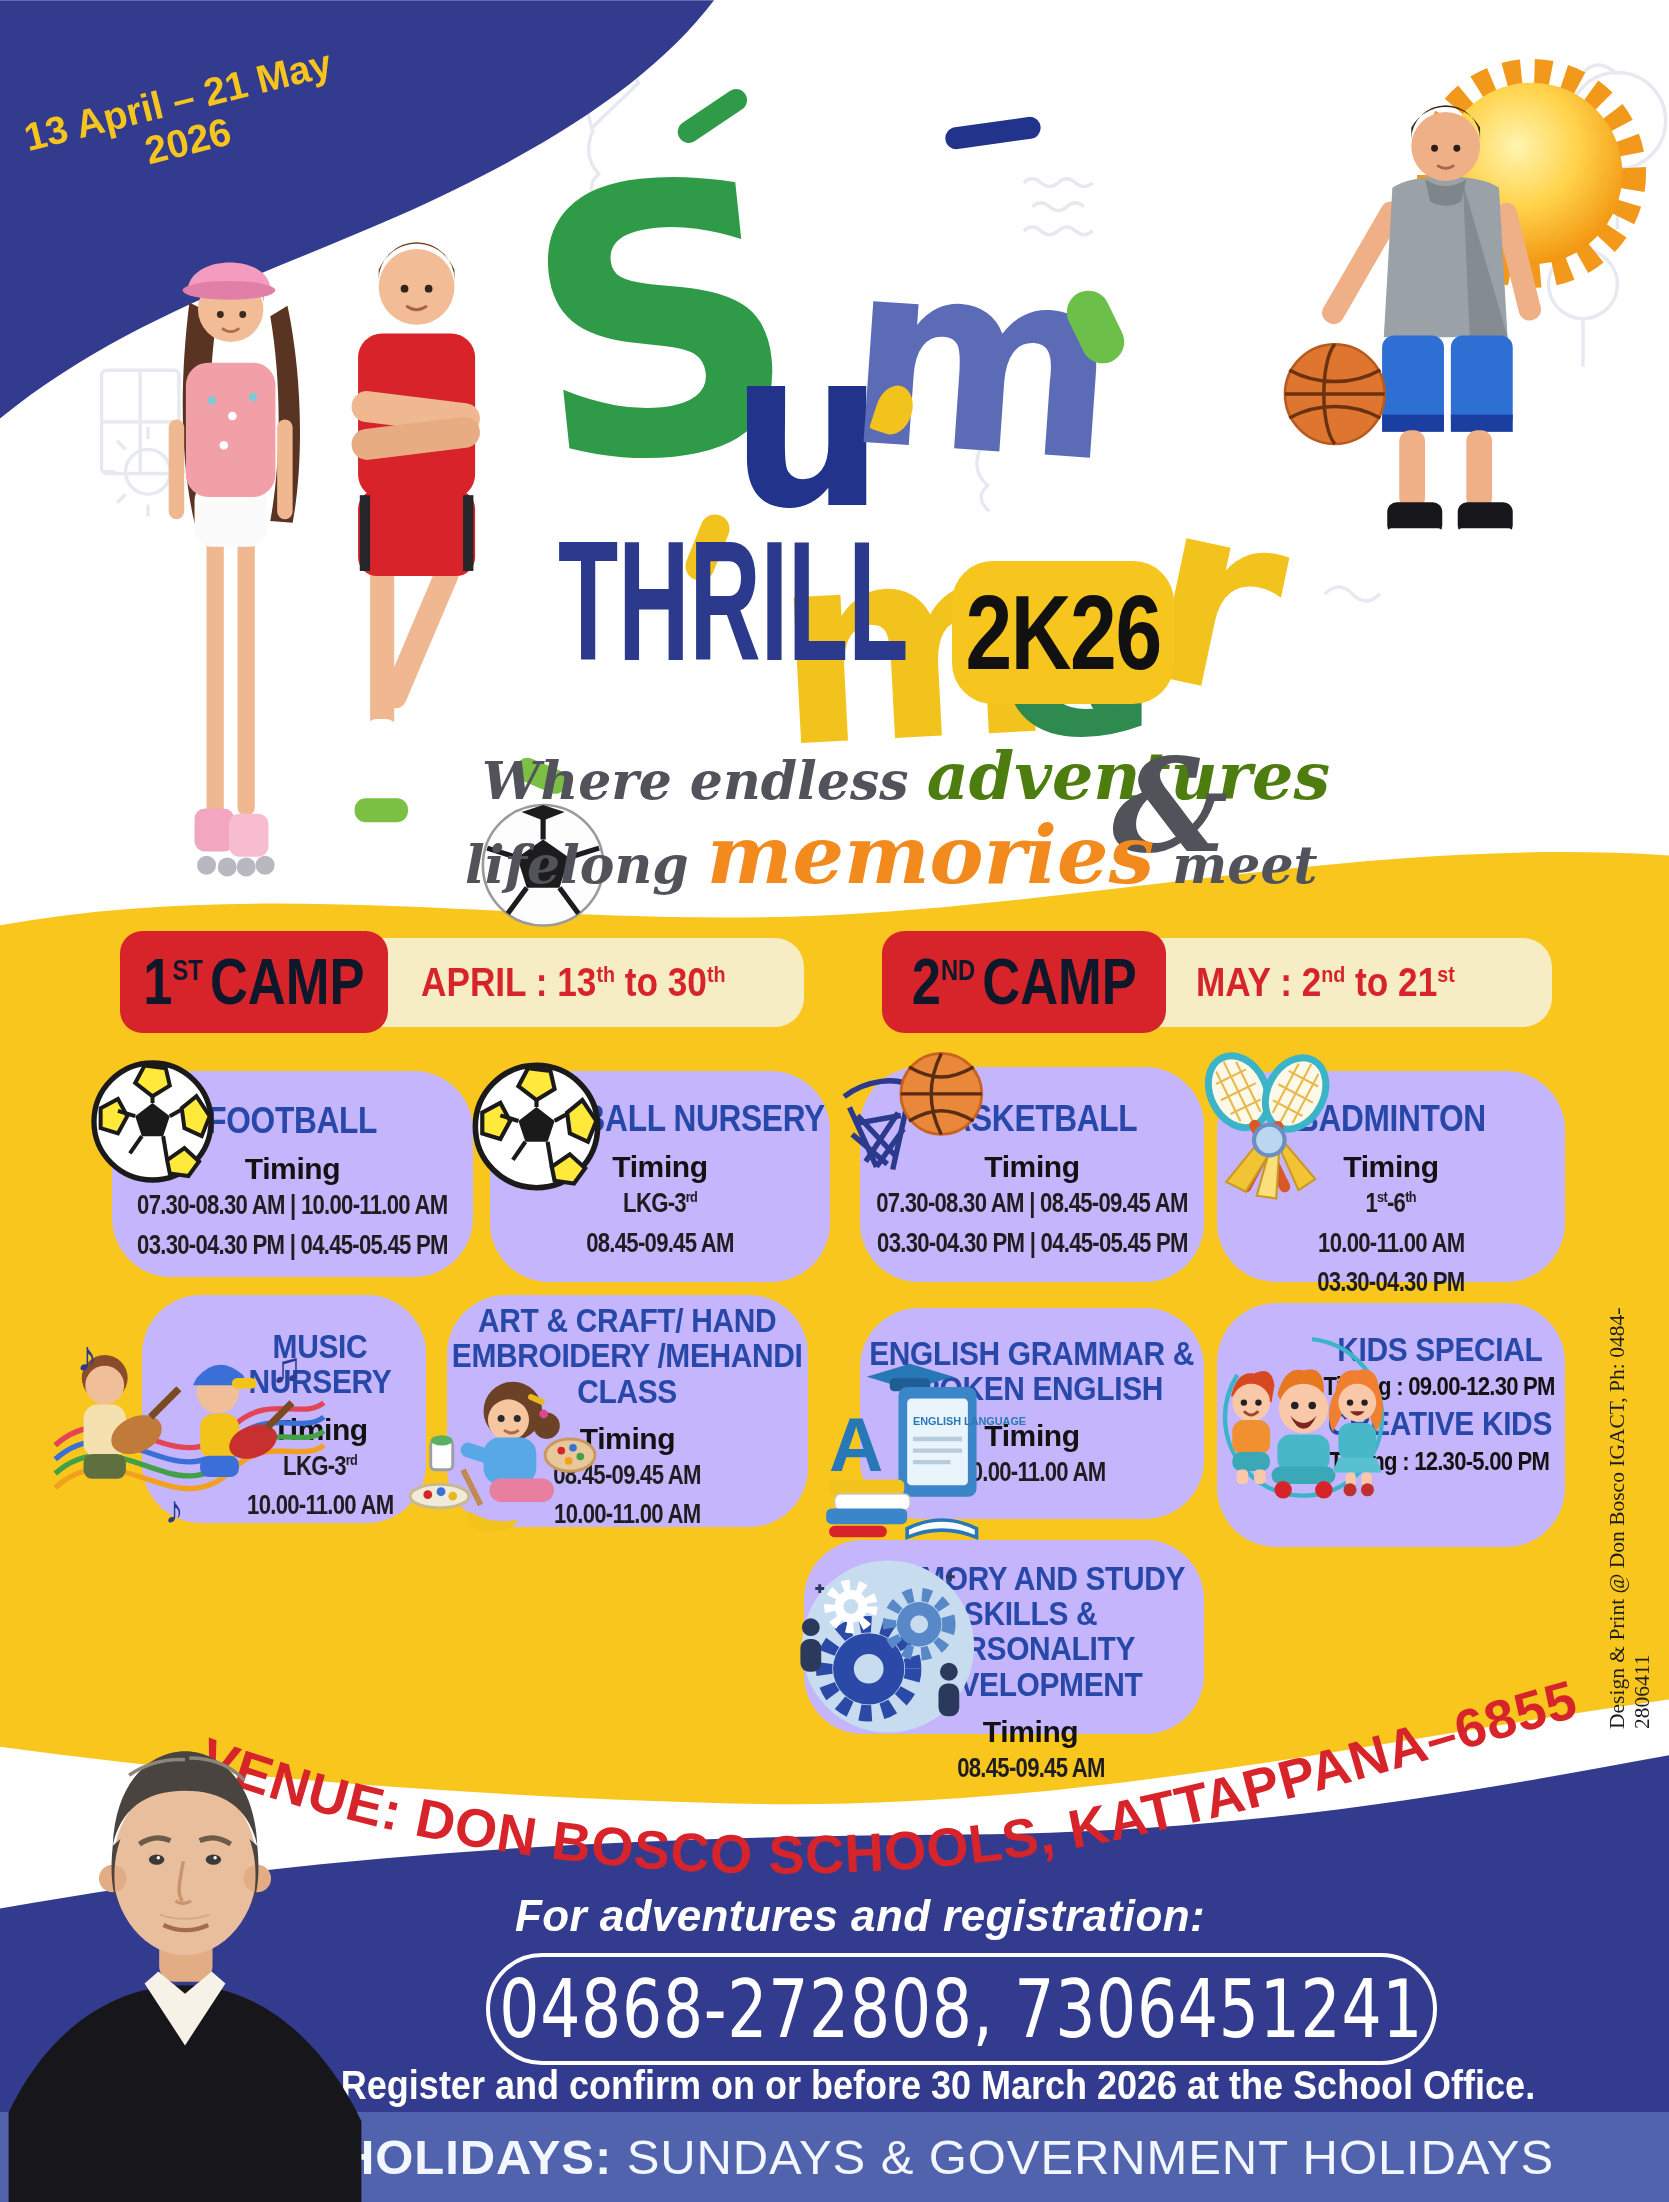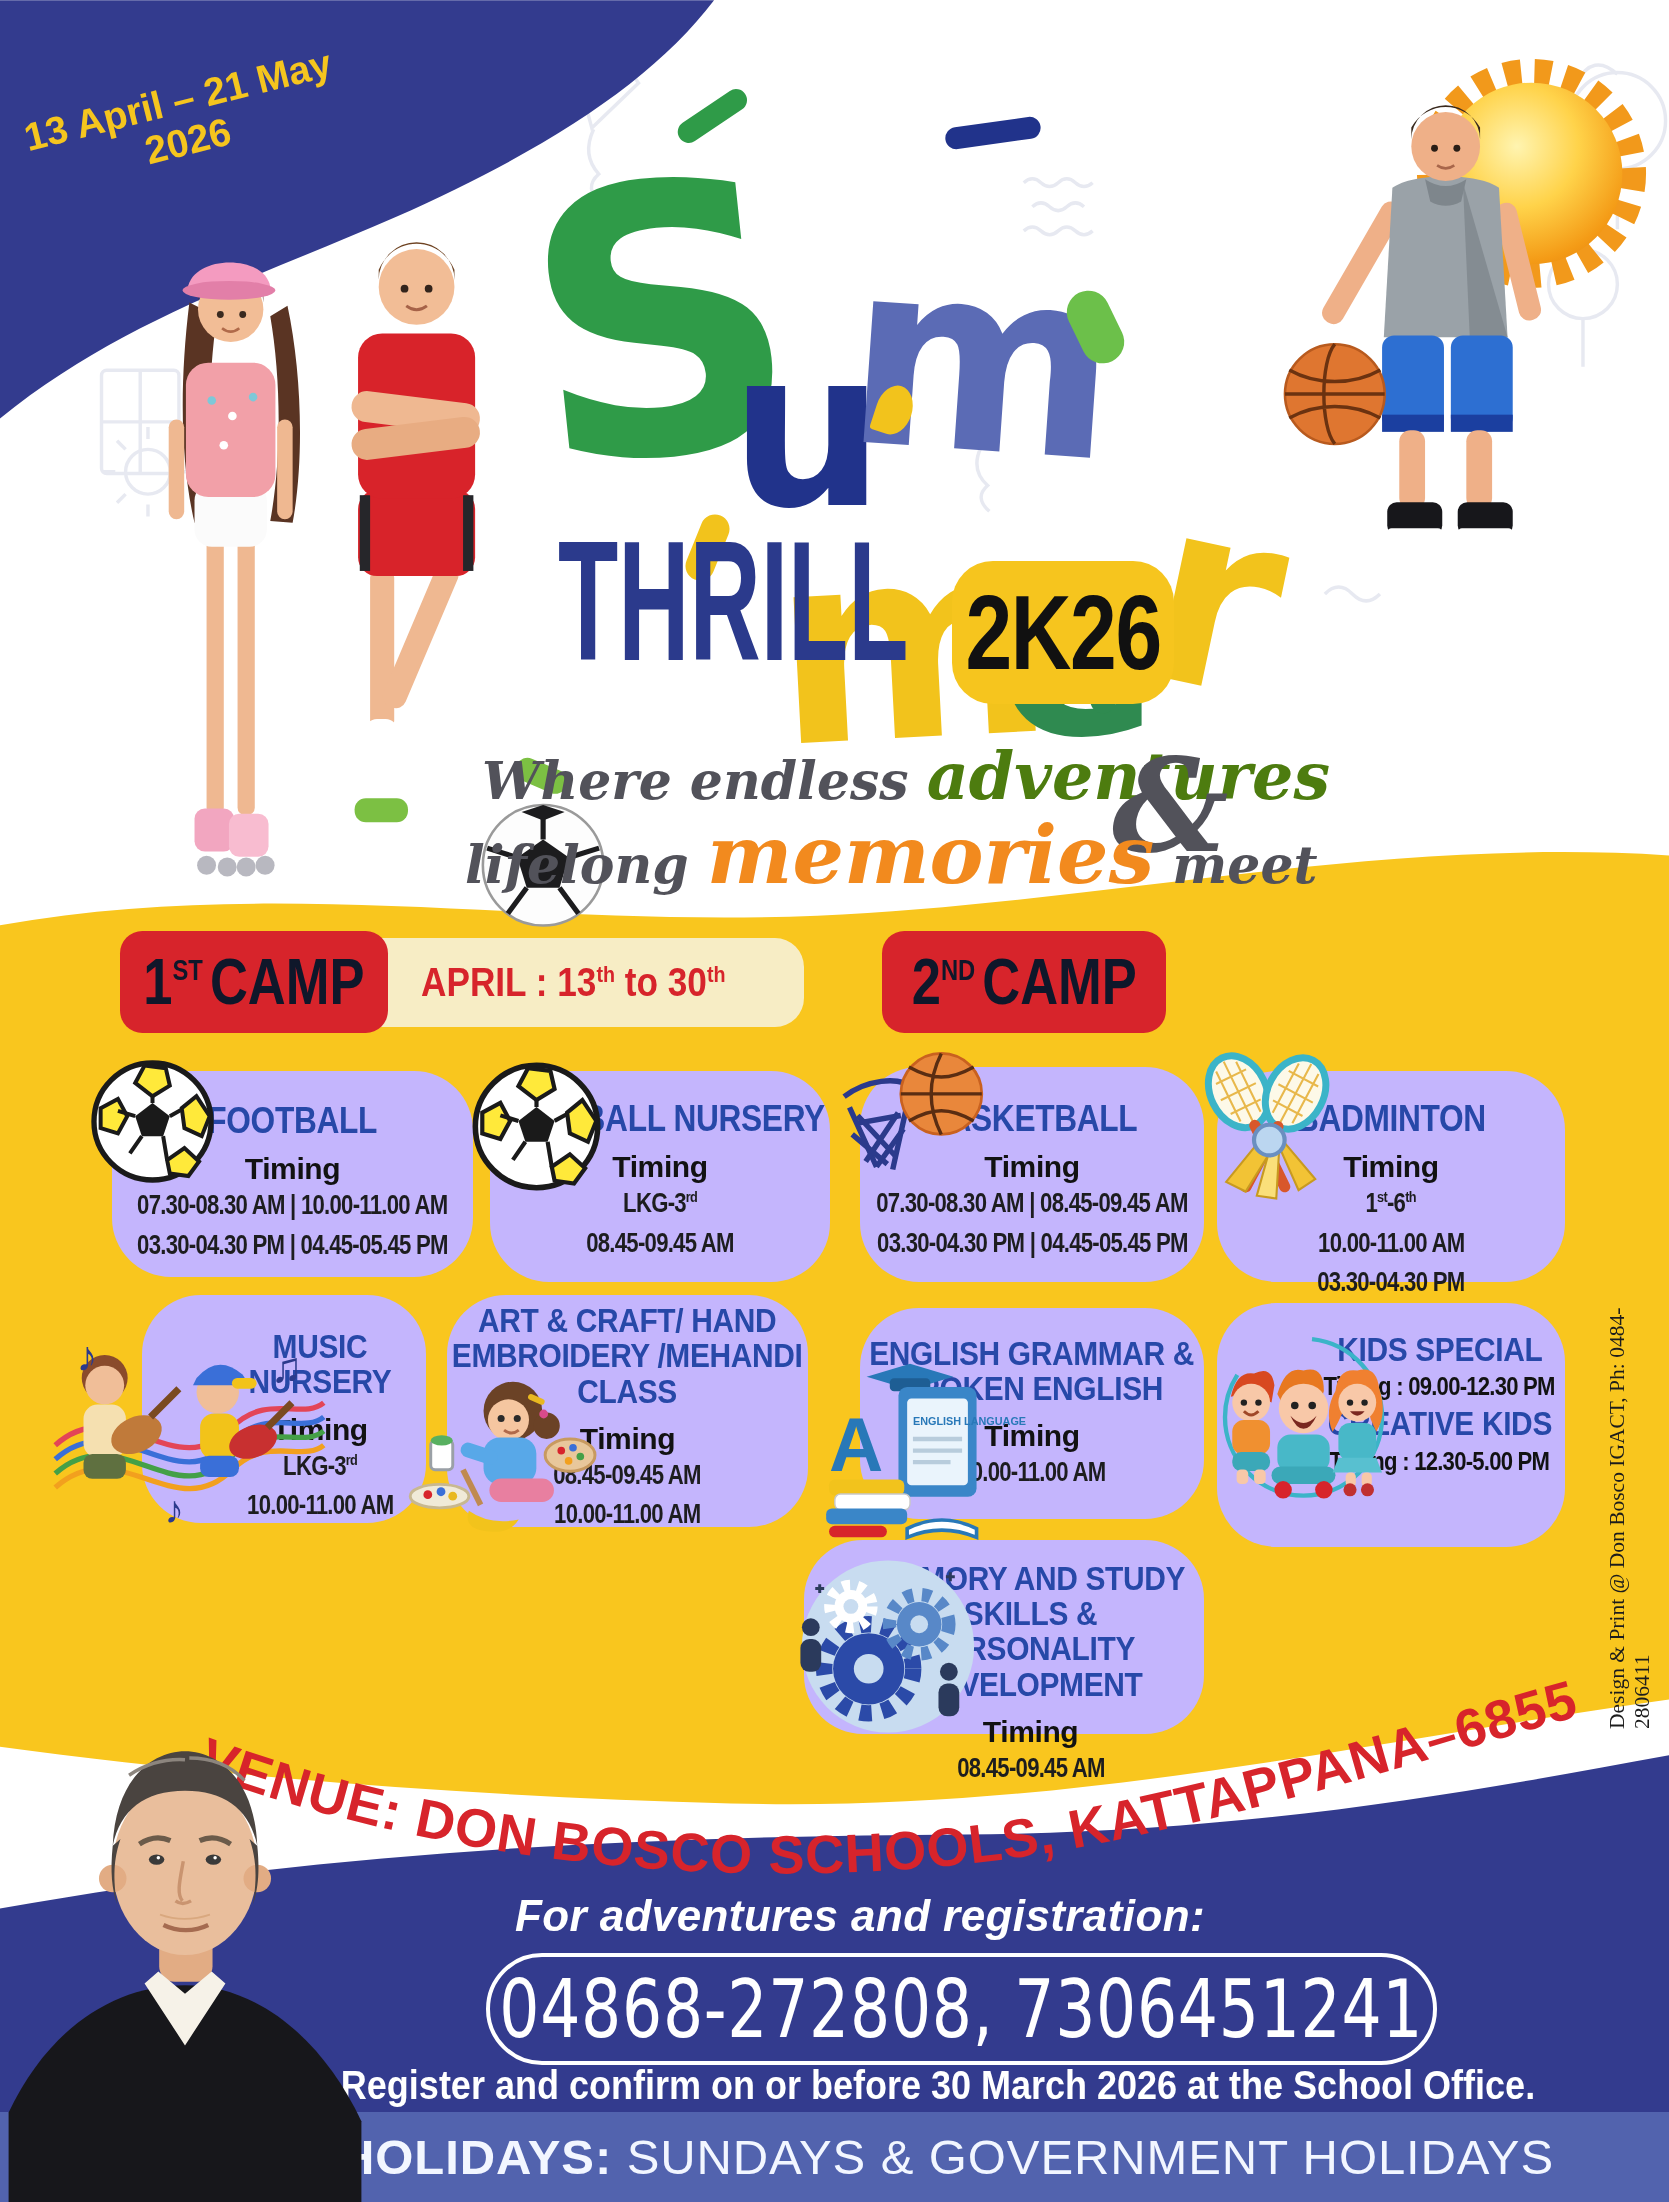--- a/index.html
+++ b/index.html
@@ -273,20 +273,25 @@
   </div>
 
   <div class="camp-strip strip1">
     <div class="camp-dates">
       <span>APRIL : 13</span><sup>th</sup><span> to 30</span><sup>th</sup>
     </div>
   </div>
   <div class="camp-badge badge1">
     <div class="inner"><span class="camp-num">1</span><span class="camp-ord">ST</span><span class="camp-word">CAMP</span></div>
   </div>
+  <div class="camp-strip strip2">
+    <div class="camp-dates">
+      <span>MAY : 2</span><sup>nd</sup><span> to 21</span><sup>st</sup>
+    </div>
+  </div>
   <div class="camp-badge badge2">
     <div class="inner"><span class="camp-num">2</span><span class="camp-ord">ND</span><span class="camp-word">CAMP</span></div>
   </div>
 
   <div class="card c-football">
     <div class="card-title">FOOTBALL</div>
     <div class="t-label">Timing</div>
     <div class="t-line">07.30-08.30 AM | 10.00-11.00 AM</div>
     <div class="t-line">03.30-04.30 PM | 04.45-05.45 PM</div>
   </div>

